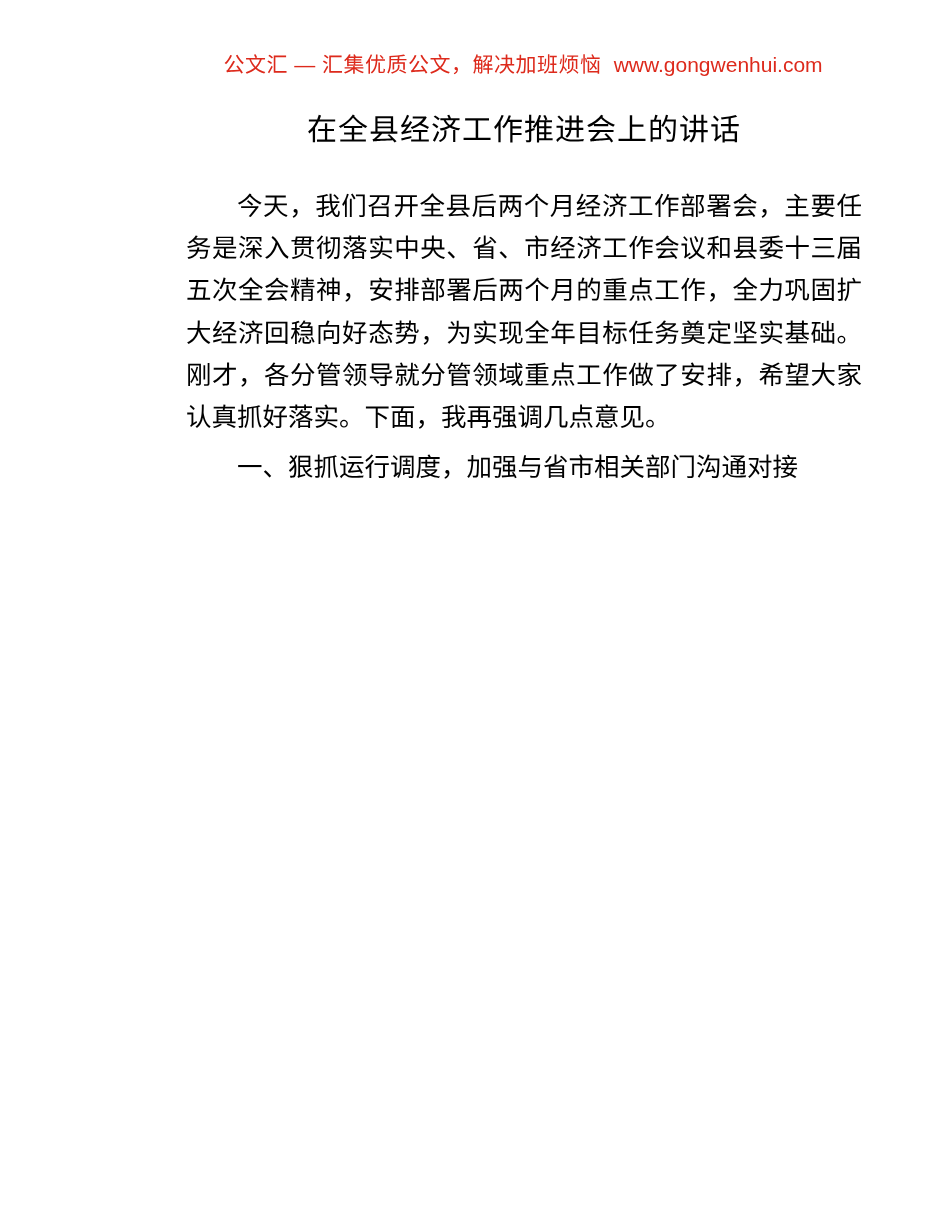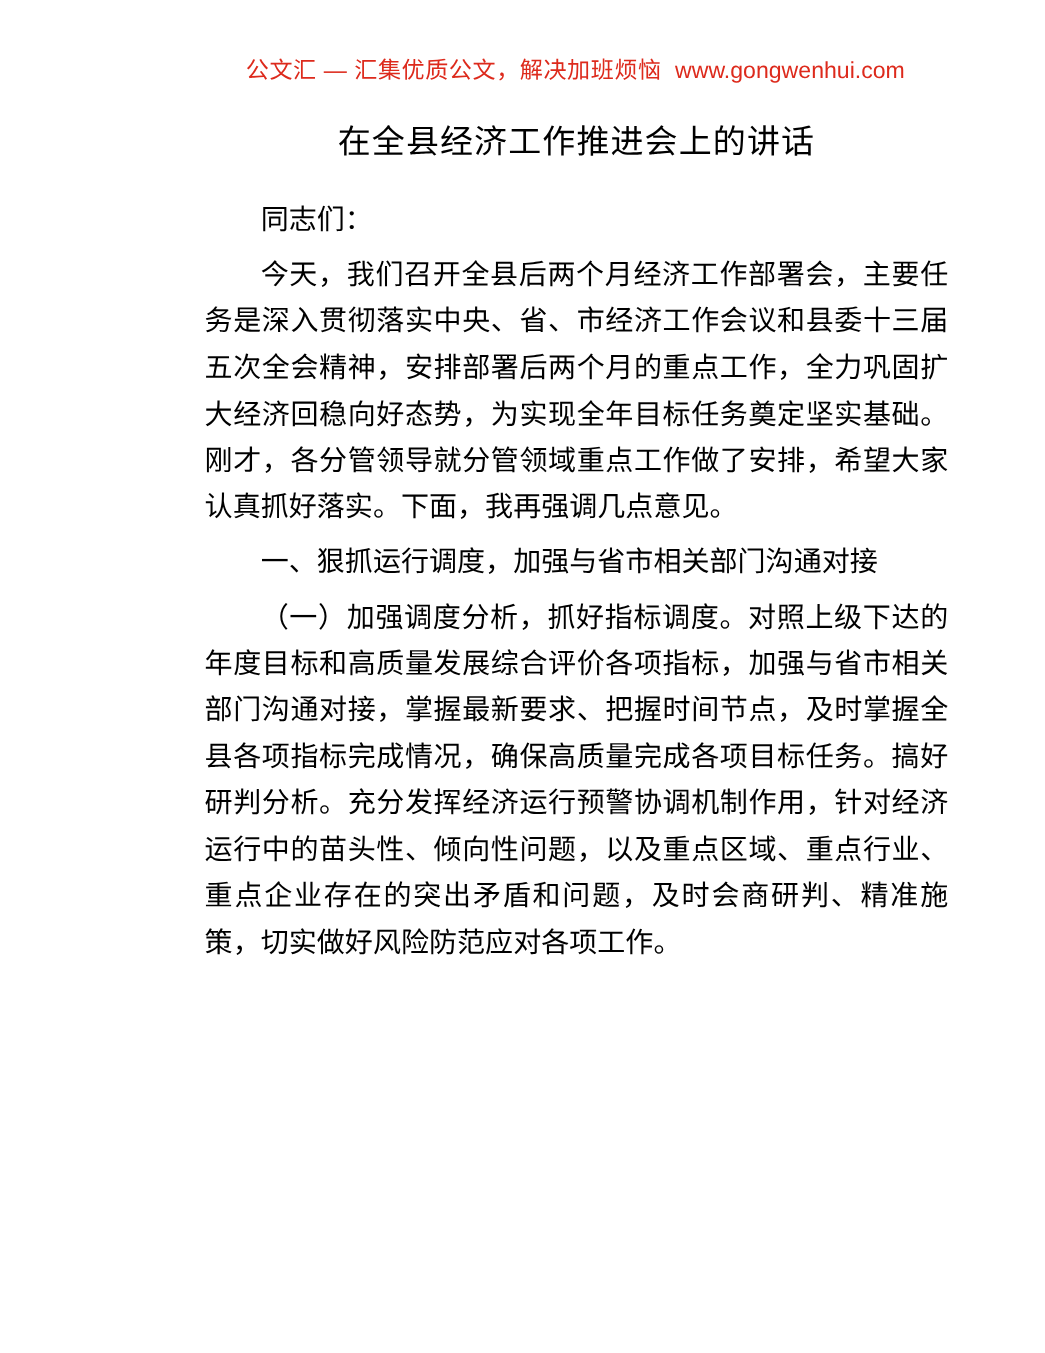--- a/index.html
+++ b/index.html
@@ -85,31 +85,29 @@
 
   <div class="site-banner" style="color: rgb(221, 42, 28);">
     <span class="brand">公文汇 — 汇集优质公文，解决加班烦恼</span>
     <span>&nbsp;</span><span class="url">www.gongwenhui.com</span>
   </div>
 
   <div class="doc">
 
     <h1 class="doc-title">在全县经济工作推进会上的讲话</h1>
 
-    <p class="para salutation">同志们：</p>
 
     <div class="spacer-sm"></div>
 
     <p class="para indent">今天，我们召开全县后两个月经济工作部署会，主要任务是深入贯彻落实中央、省、市经济工作会议和县委十三届五次全会精神，安排部署后两个月的重点工作，全力巩固扩大经济回稳向好态势，为实现全年目标任务奠定坚实基础。刚才，各分管领导就分管领域重点工作做了安排，希望大家认真抓好落实。下面，我再强调几点意见。</p>
 
     <div class="spacer-sm"></div>
 
     <p class="para heading">一、狠抓运行调度，加强与省市相关部门沟通对接</p>
 
     <div class="spacer-sm"></div>
 
-    <p class="para subhead">（一）加强调度分析，抓好指标调度。对照上级下达的年度目标和高质量发展综合评价各项指标，加强与省市相关部门沟通对接，掌握最新要求、把握时间节点，及时掌握全县各项指标完成情况，确保高质量完成各项目标任务。搞好研判分析。充分发挥经济运行预警协调机制作用，针对经济运行中的苗头性、倾向性问题，以及重点区域、重点行业、重点企业存在的突出矛盾和问题，及时会商研判、精准施策，切实做好风险防范应对各项工作。</p>
 
     <div class="spacer-sm"></div>
 
 
   </div>
 </div>
 
 </body></html>

